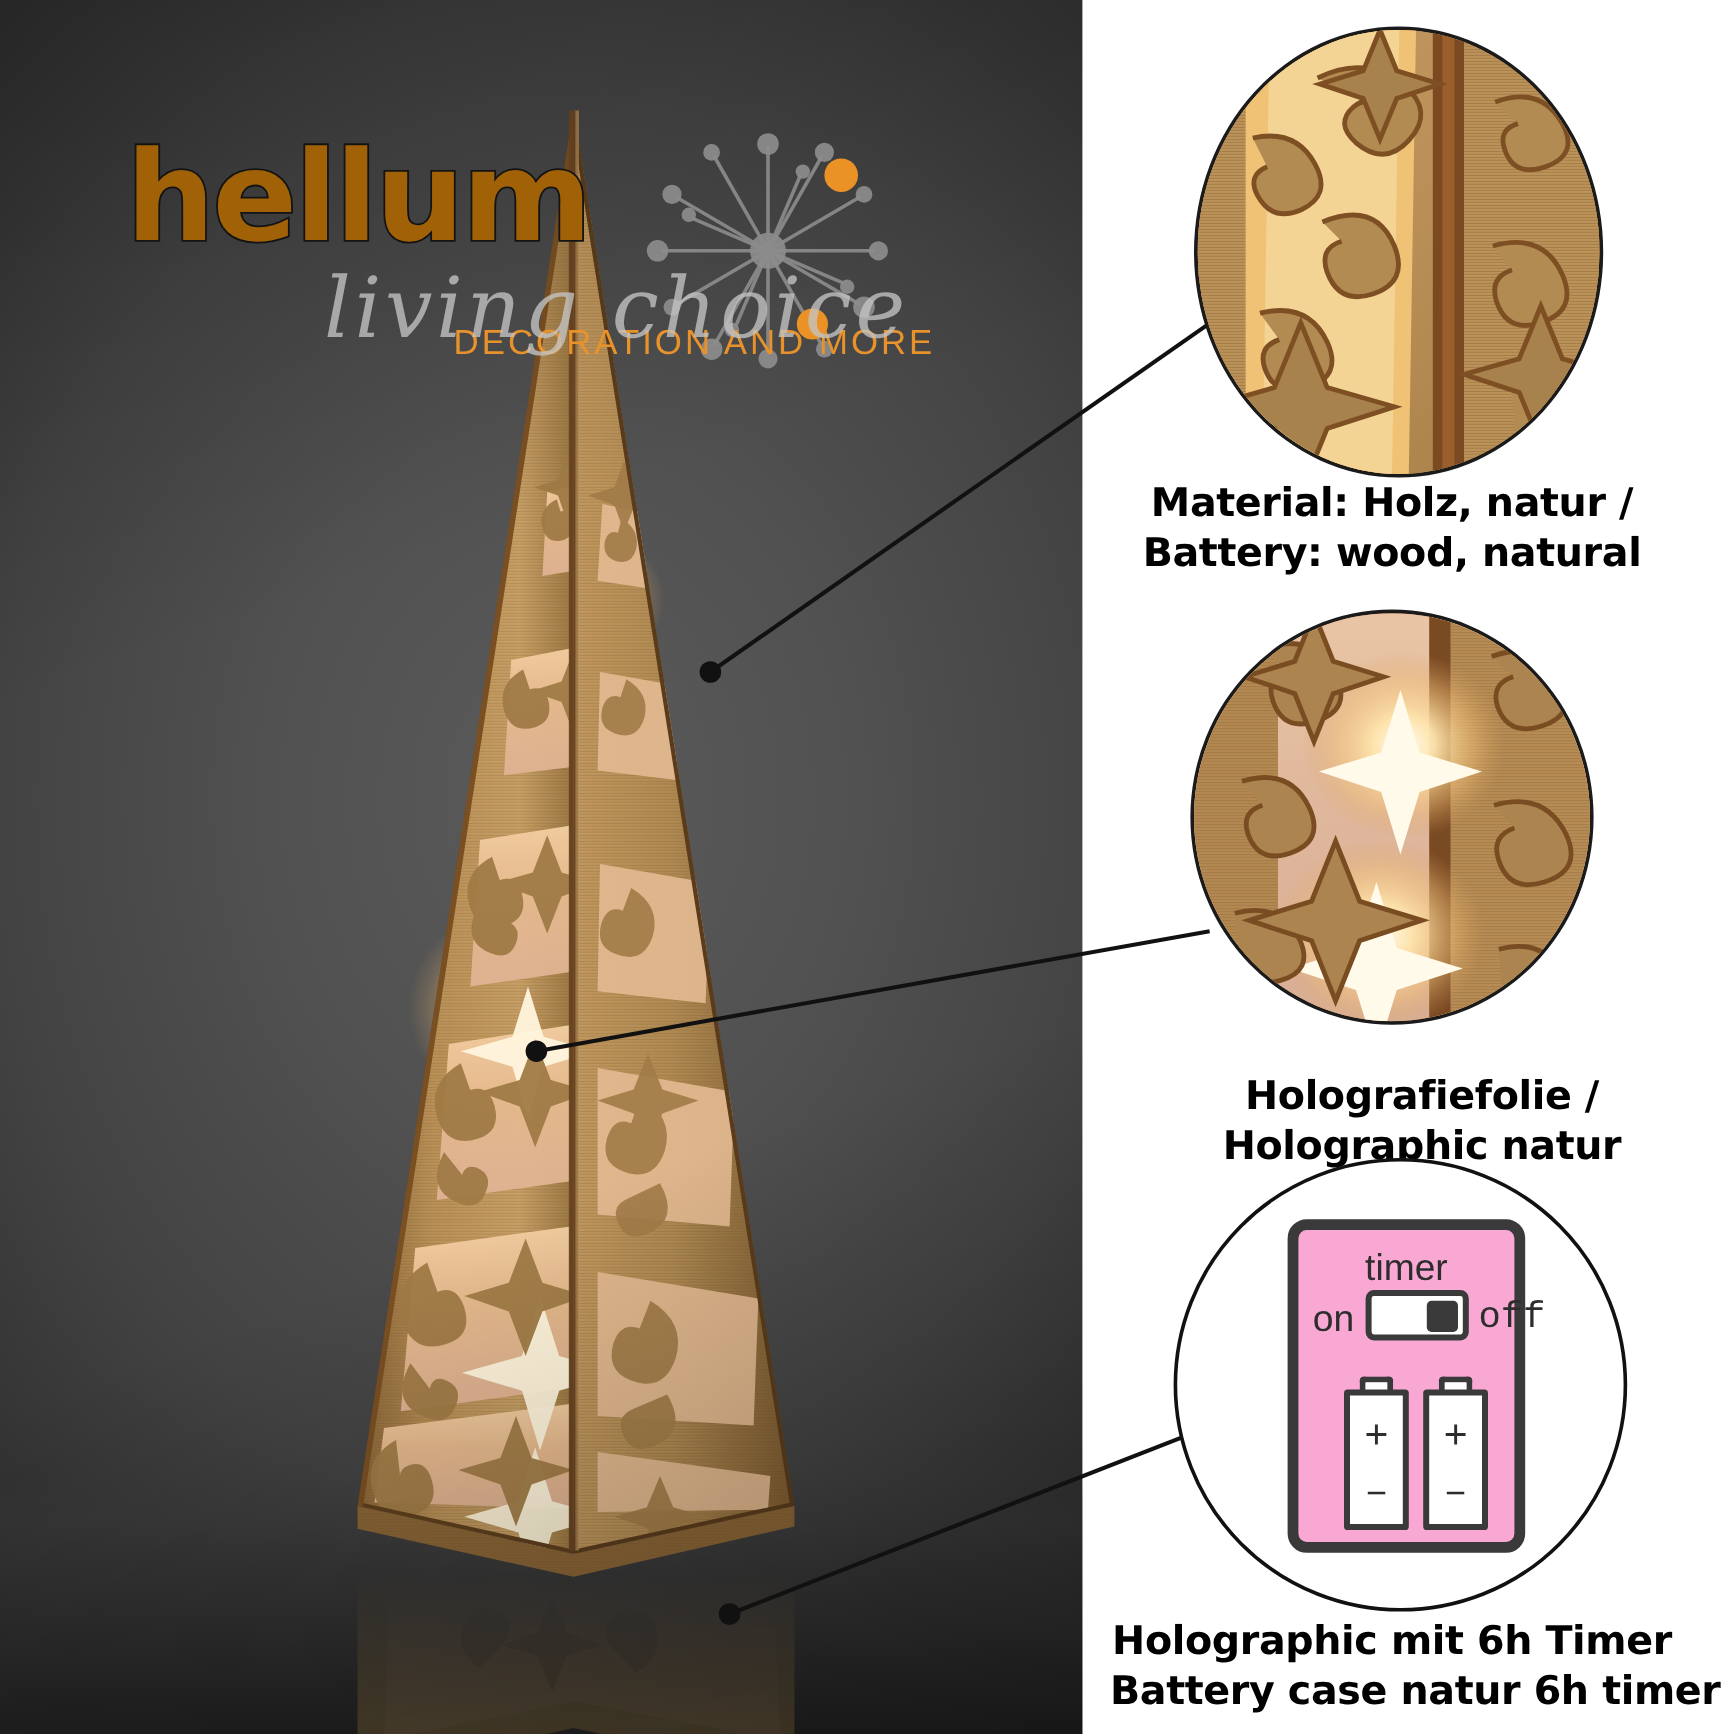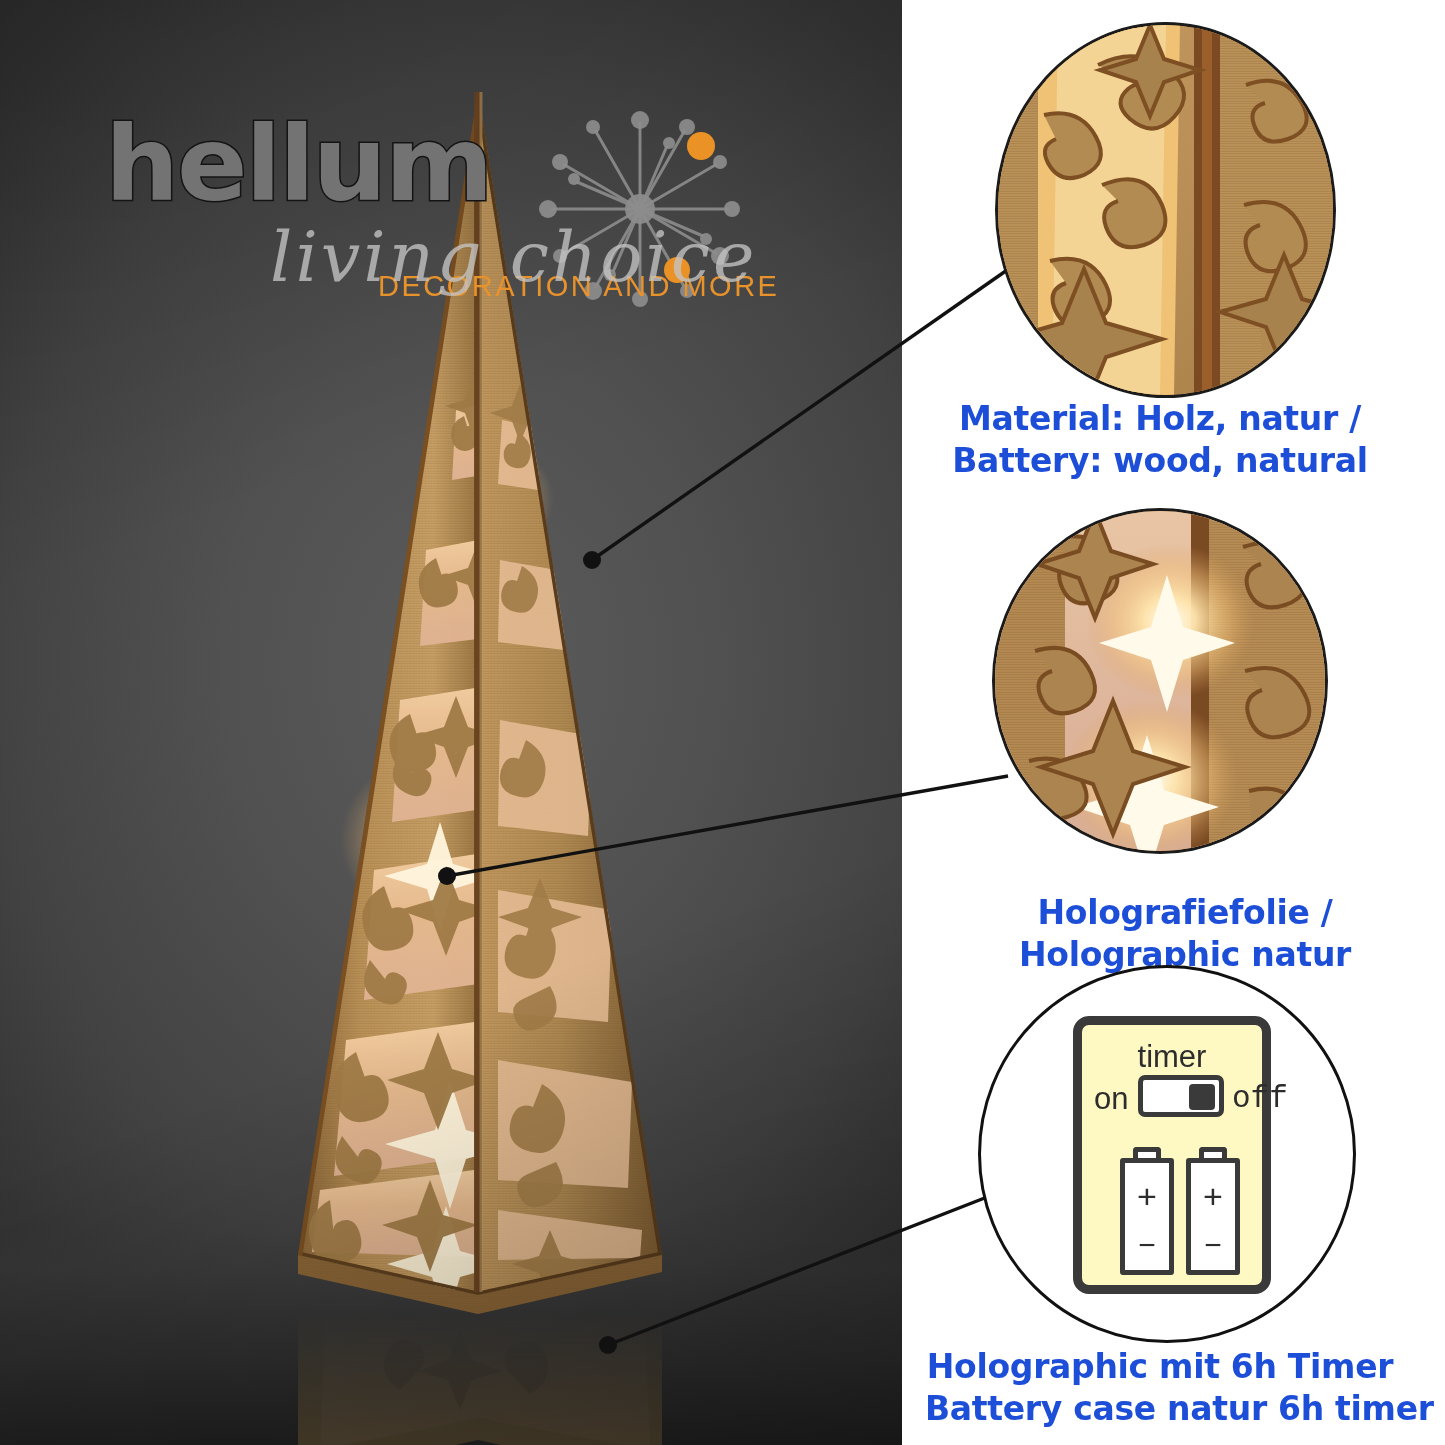--- a/index.html
+++ b/index.html
@@ -30,21 +30,21 @@
     position:absolute;left:0;bottom:0;width:902px;height:215px;
     background:linear-gradient(180deg, rgba(70,70,70,.0) 0%, rgba(58,58,58,.45) 18%, rgba(44,44,44,.75) 60%, rgba(32,32,32,.95) 100%);
   }
 
   
   #logo{position:absolute;left:105px;top:112px;width:690px;height:190px;}
   #logo-word{
     position:absolute;left:0;top:0;
     font-family:"DejaVu Sans", sans-serif;
     font-weight:700;font-size:104px;letter-spacing:-2px;
-    color:#737373;line-height:1;
+    color:#a16207;line-height:1;
     -webkit-text-stroke:3px #151515;
     paint-order:stroke fill;
     text-shadow:0 0 1px #111;
   }
   #logo-script{
     position:absolute;left:165px;top:104px;
     font-family:"DejaVu Serif", serif;
     font-style:italic;font-size:70px;
     color:rgba(196,196,196,.78);
     letter-spacing:3px;
@@ -74,30 +74,30 @@
   .callout{position:absolute;}
   .bubble{
     position:absolute;border-radius:50%;overflow:hidden;
     border:3px solid #1b1b1b;
     background:#c59a62;
   }
   .bubble.plain{border-width:3px;background:#ffffff;}
   .caption{
     position:absolute;width:470px;text-align:center;
     font-family:"DejaVu Sans", sans-serif;
-    font-weight:700;color:#1d4ed8;
+    font-weight:700;color:#000000;
     font-size:33px;line-height:1.26;
     letter-spacing:-.3px;
   }
   .caption div{white-space:nowrap;}
 
   
   .batt-case{
     position:absolute;border:9px solid #3a3a3a;border-radius:16px;
-    background:#fef9c3;box-sizing:border-box;
+    background:#f9a8d4;box-sizing:border-box;
   }
   .timer-label{
     position:absolute;width:100%;text-align:center;
     font-family:"Liberation Sans", sans-serif;font-size:31px;color:#2d2d2d;
   }
   .sw-track{position:absolute;border:5px solid #3a3a3a;border-radius:7px;background:#fff;box-sizing:border-box;}
   .sw-knob{position:absolute;background:#3a3a3a;border-radius:4px;}
   .sw-side{position:absolute;font-family:"Liberation Sans", sans-serif;font-size:31px;color:#2d2d2d;}
   .battery{position:absolute;}
   .batt-body{position:absolute;left:0;border:5px solid #3a3a3a;border-radius:3px;background:#fff;box-sizing:border-box;}

